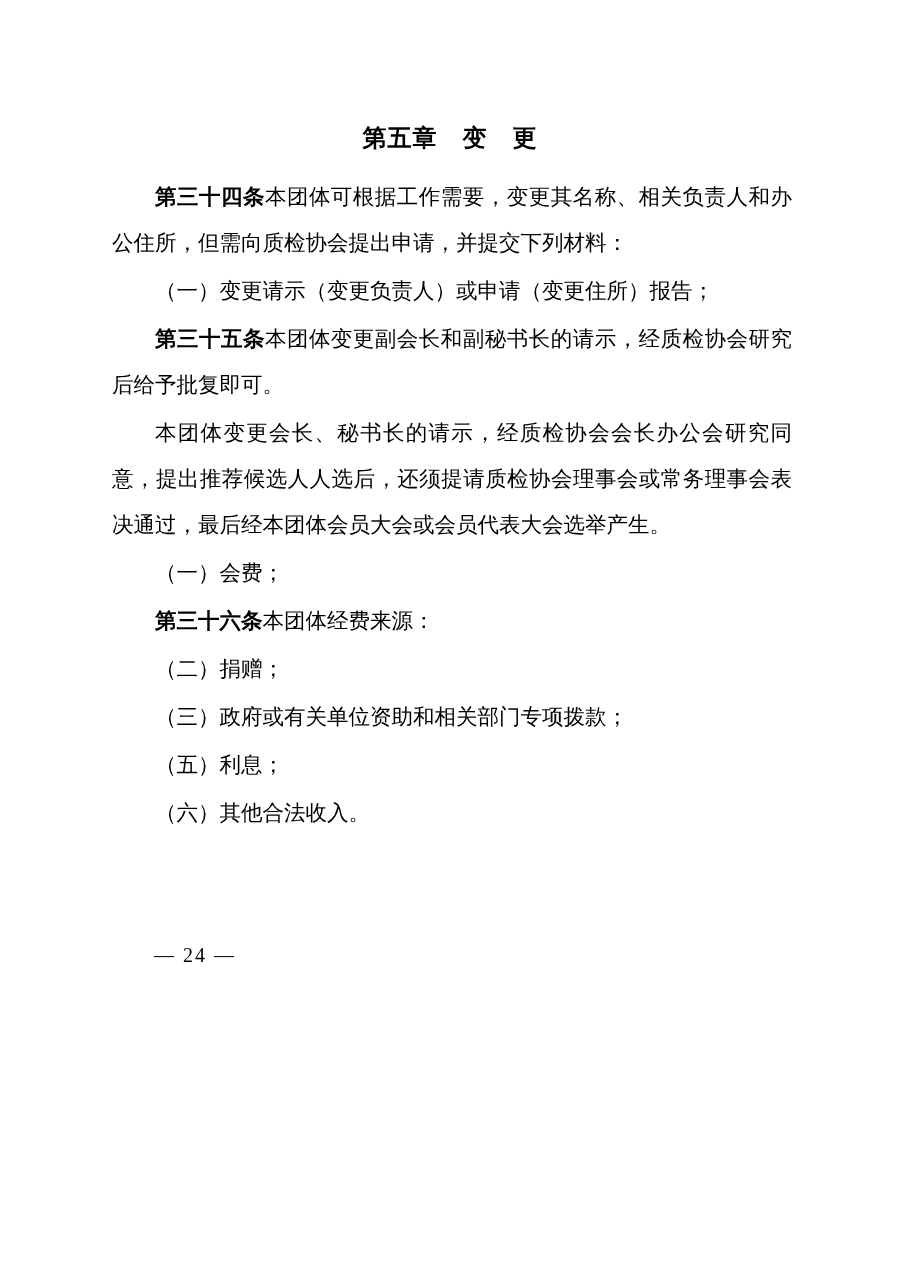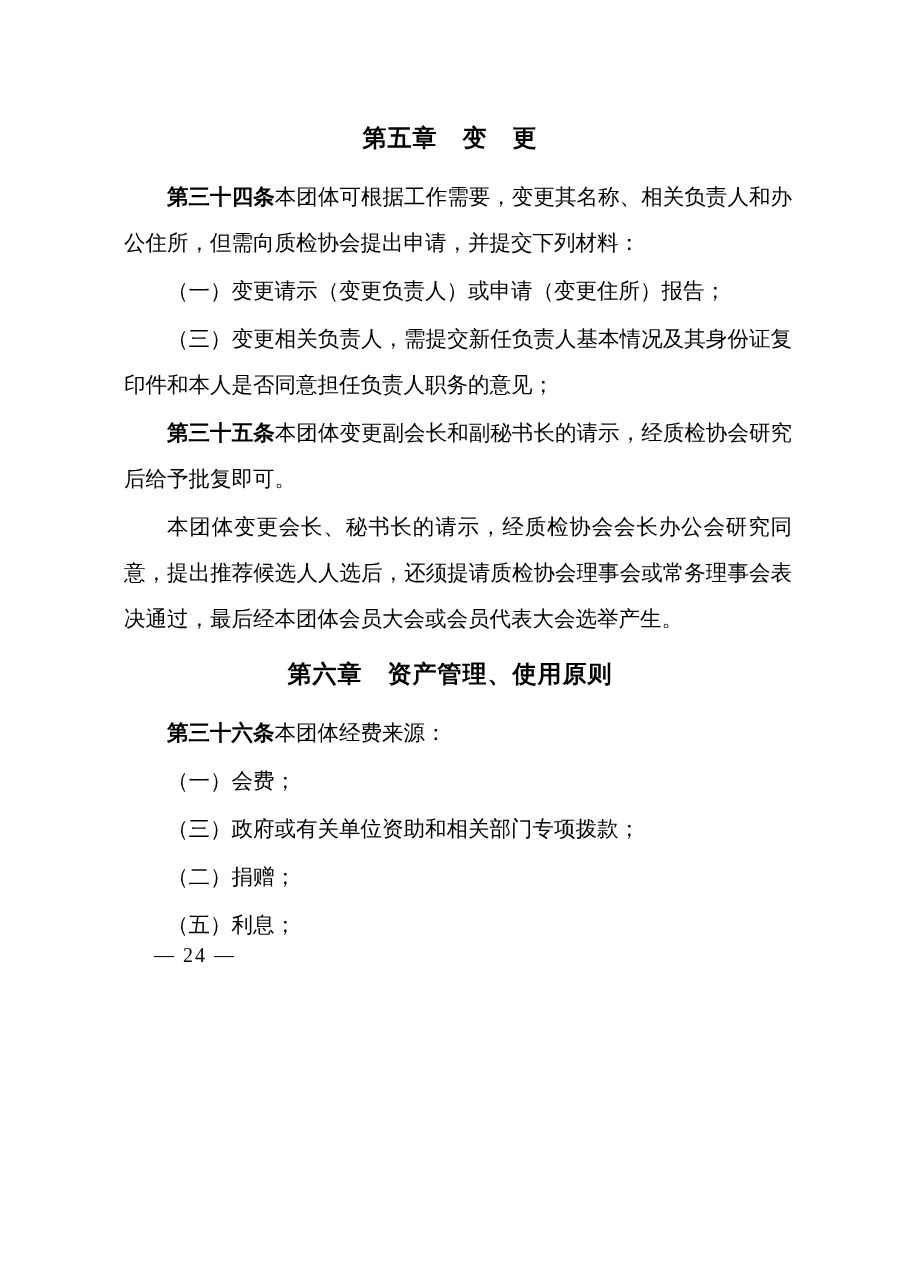--- a/index.html
+++ b/index.html
@@ -32,21 +32,21 @@
     letter-spacing: 1px;
     margin: 14px 0 18px 0;
     line-height: 1.5;
   }
   .chapter-heading.first {
     margin-top: 0;
   }
   p.para {
     font-size: 21.5px;
     line-height: 46px;
-    margin: 0 0 2px 16px;
+    margin: 0 0 2px 4px;
     text-align: justify;
     text-justify: inter-ideograph;
     text-indent: 2em;
   }
   p.para.item {
     text-indent: 2em;
   }
   .art-label {
     font-family: "DejaVu Sans", "Liberation Sans", sans-serif;
     font-weight: bold;
@@ -73,35 +73,34 @@
 <div class="page">
   <div class="content">
 
     <div class="chapter-heading first">第五章　变　更</div>
 
     <p class="para">
       <span class="art-label">第三十四条</span><span class="art-body">本团体可根据工作需要，变更其名称、相关负责人和办公住所，但需向质检协会提出申请，并提交下列材料：</span>
     </p>
 
     <p class="para item">（一）变更请示（变更负责人）或申请（变更住所）报告；</p>
-    <p class="para item">（三）变更相关负责人，需提交新任负责人基本情况及其身份证复印件和本人是否同意担任负责人职务的意见；</p>
 
     <p class="para">
       <span class="art-label">第三十五条</span><span class="art-body">本团体变更副会长和副秘书长的请示，经质检协会研究后给予批复即可。</span>
     </p>
 
     <p class="para item">本团体变更会长、秘书长的请示，经质检协会会长办公会研究同意，提出推荐候选人人选后，还须提请质检协会理事会或常务理事会表决通过，最后经本团体会员大会或会员代表大会选举产生。</p>
 
-    <div class="chapter-heading">第六章　资产管理、使用原则</div>
+
+    <p class="para item">（一）会费；</p>
 
     <p class="para">
       <span class="art-label">第三十六条</span><span class="art-body">本团体经费来源：</span>
     </p>
-
-    <p class="para item">（一）会费；</p>
+    <p class="para item">（二）捐赠；</p>
     <p class="para item">（三）政府或有关单位资助和相关部门专项拨款；</p>
-    <p class="para item">（二）捐赠；</p>
     <p class="para item">（五）利息；</p>
+    <p class="para item">（六）其他合法收入。</p>
 
   </div>
 
   <div class="page-number">— 24 —</div>
 </div>
 
 </body></html>

